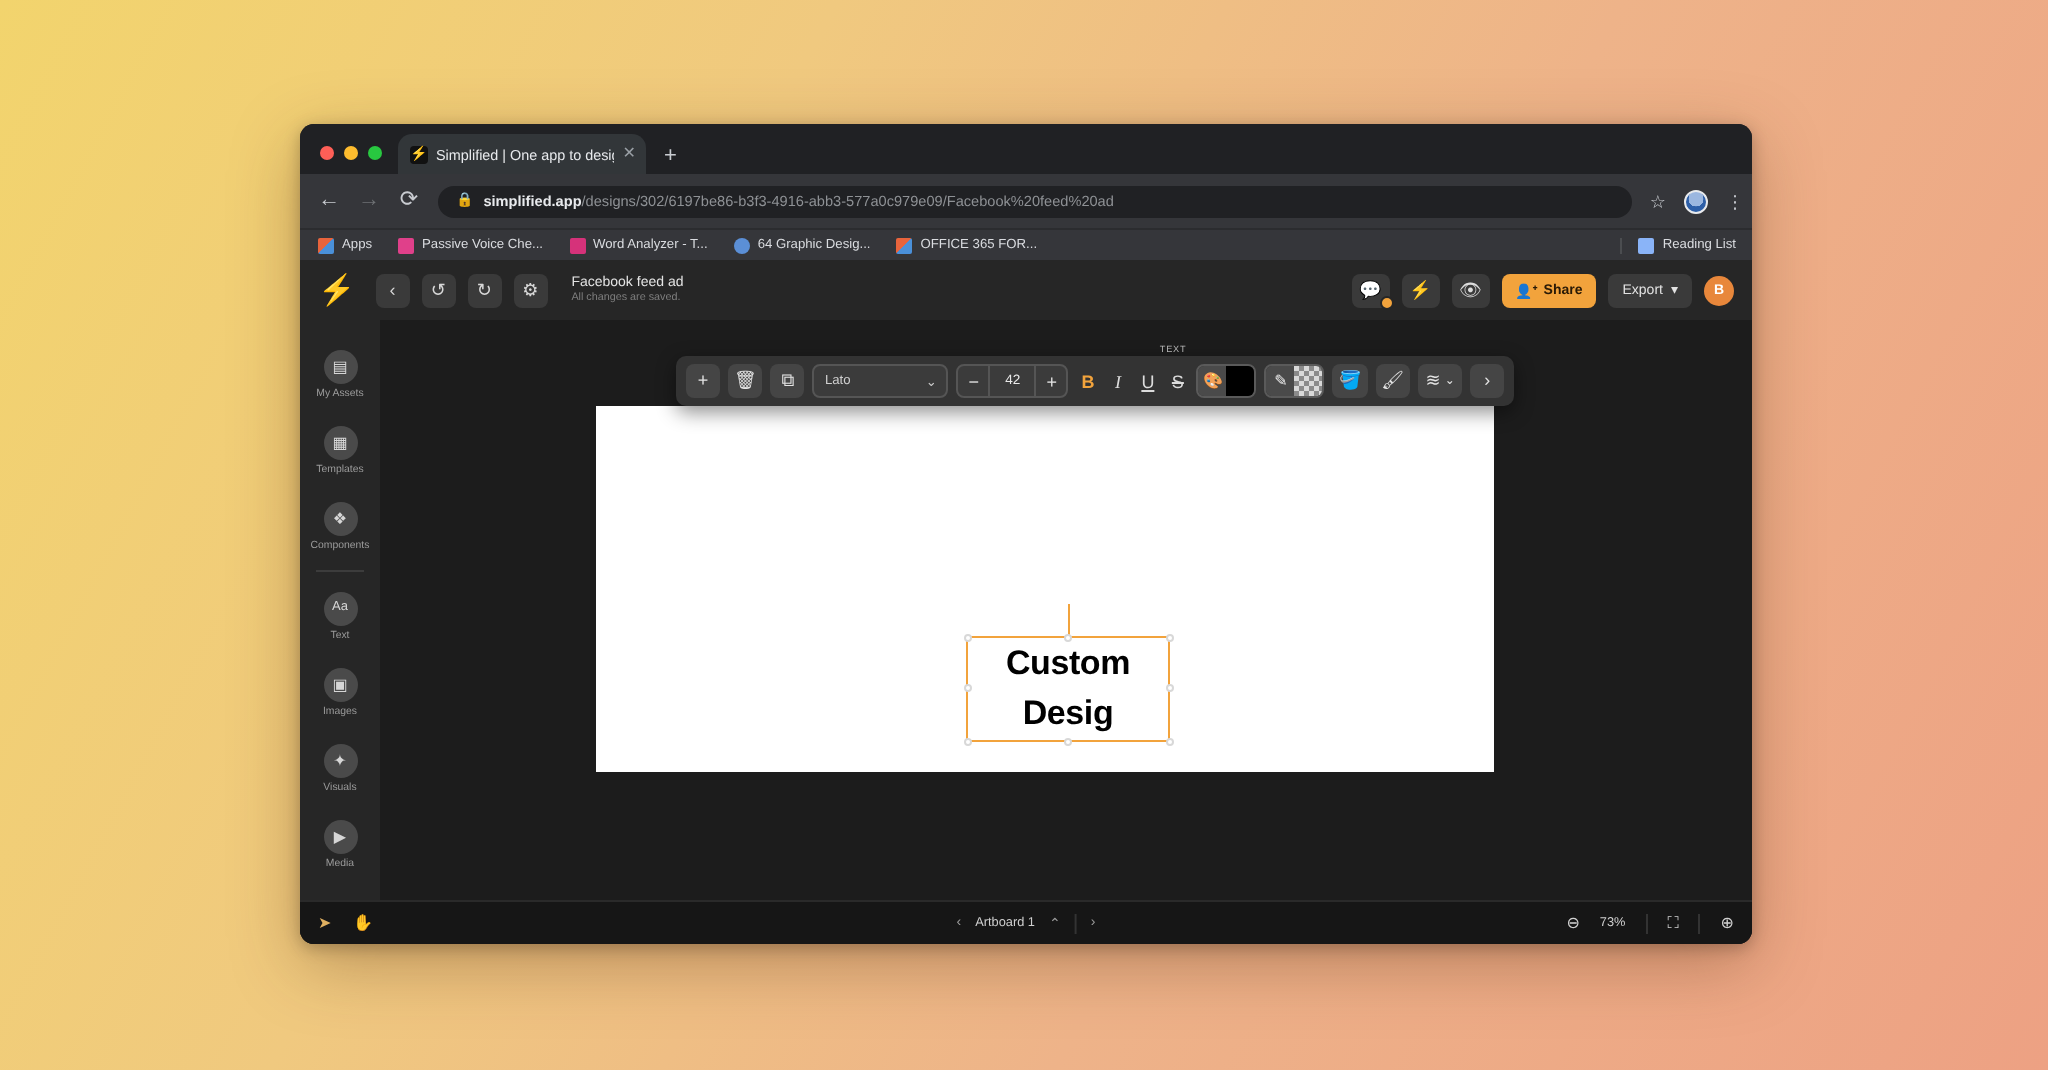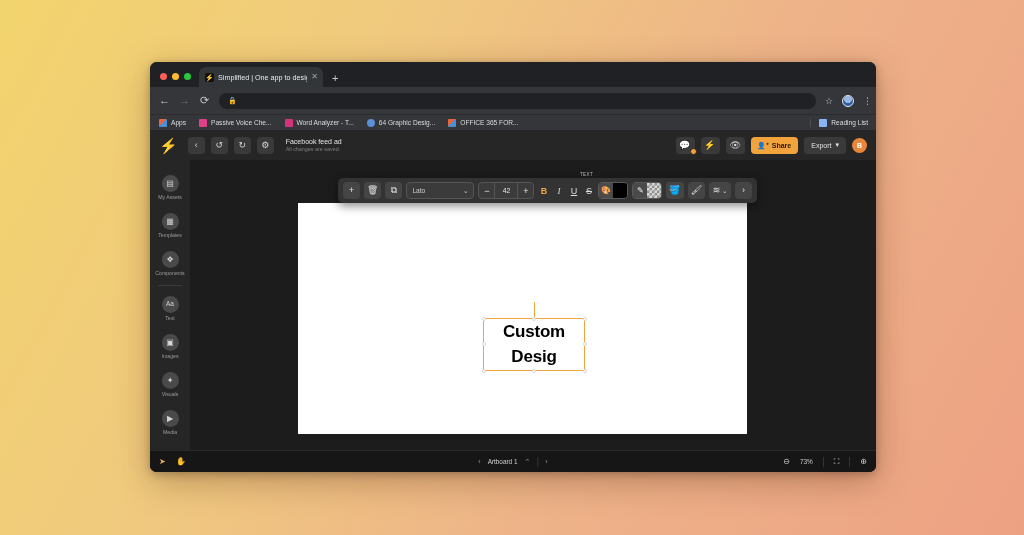--- a/index.html
+++ b/index.html
@@ -143,21 +143,21 @@
     width: 17px; height: 17px; border-radius: 50%; background: #4a4a4a;
     display:flex; align-items:center; justify-content:center;
     color:#d6d6d6; font-size: 8px; line-height:1;
   }
   .rail-label { color:#9b9b9b; font-size:5.2px; }
   .rail-div { width: 24px; height:1px; background:#3c3c3c; margin: 3px 0; }
 
   
   .canvas-wrap { flex: 1 1 auto; position: relative; background: #1c1c1c; overflow: hidden; }
   .artboard {
-    position:absolute; left: 108px; top: 43px; width: 449px; height: 231px;
+    position:absolute; left: 108px; top: 43px; width: 449px; height: 183px;
     background: #fff;
   }
   .text-obj {
     position:absolute; left: 186px; top: 116px; width: 100px; height: 51px;
     display:flex; flex-direction:column; align-items:center; justify-content:center;
     outline: 1.2px solid #f2a33c;
   }
   .text-obj .line { color:#000; font-size: 17px; font-weight: 700; line-height: 1.42; letter-spacing:-.2px; }
   .handle {
     position:absolute; width:4px; height:4px; background:#fff; border:1px solid #d8d8d8;
@@ -242,20 +242,21 @@
     </div>
     <span class="newtab">+</span>
   </div>
 
   <div class="navbar">
     <span class="navicon">←</span>
     <span class="navicon dim">→</span>
     <span class="navicon">⟳</span>
     <div class="omnibox">
       <span class="lock">🔒</span>
+      <span class="url"><b>simplified.app</b><span>/designs/302/6197be86-b3f3-4916-abb3-577a0c979e09/Facebook%20feed%20ad</span></span>
     </div>
     <span class="star">☆</span>
     <span class="profile-av"></span>
     <span class="kebab">⋮</span>
   </div>
 
   <div class="bookmarks">
     <div class="bm">
       <span class="bm-ico" style="background:linear-gradient(135deg,#e8643c 50%,#4a90d9 50%)"></span>
       <span class="bm-label">Apps</span>

